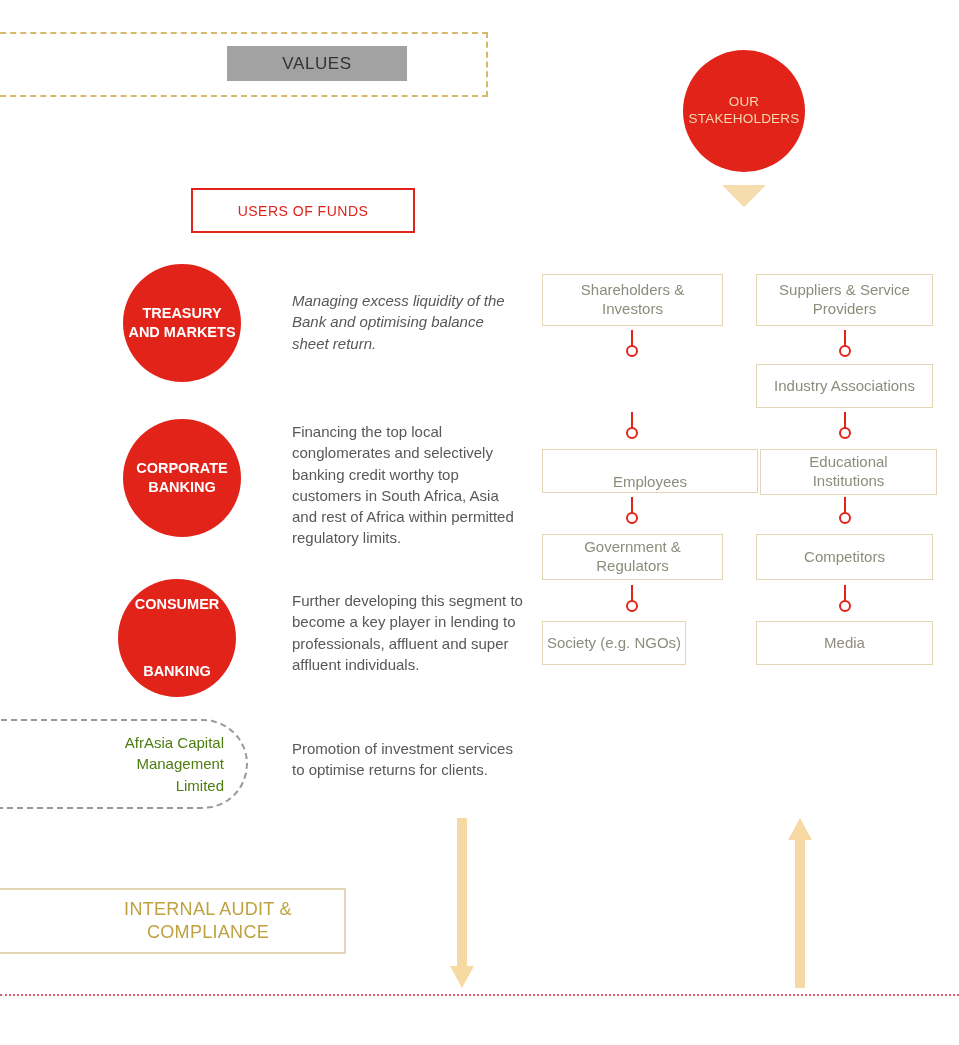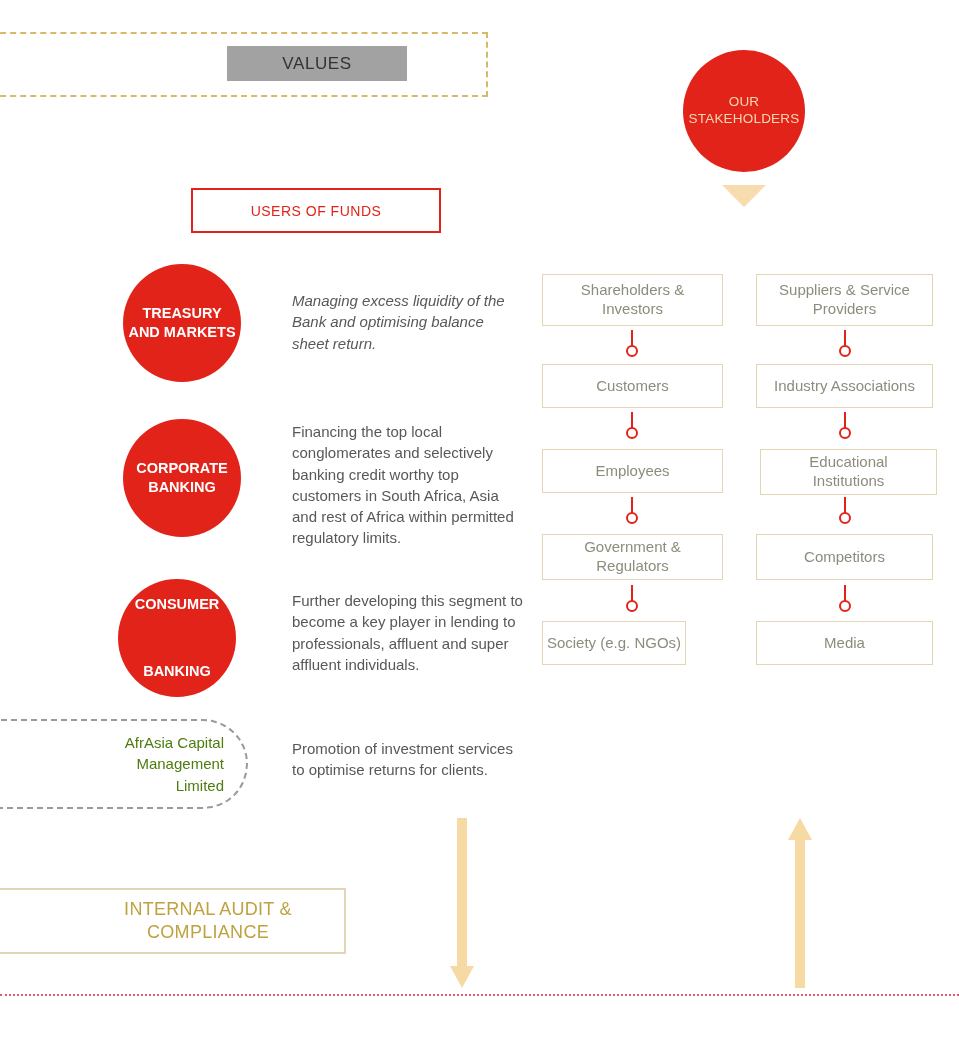--- a/index.html
+++ b/index.html
@@ -48,21 +48,21 @@
     width: 0; height: 0;
     border-left: 22px solid transparent;
     border-right: 22px solid transparent;
     border-top: 22px solid #f7dcae;
   }
 
   
   .users-box {
     position: absolute;
     left: 191px; top: 188px;
-    width: 250px; height: 45px;
+    width: 224px; height: 45px;
     border: 2px solid #e2231a;
     display: flex; align-items: center; justify-content: center;
     color: #e2231a; font-size: 14px; letter-spacing: .5px;
   }
 
   
   .seg { position: absolute; }
   .seg-circle {
     position: absolute;
     width: 118px; height: 118px;
@@ -221,31 +221,26 @@
     <div>
       <div>Shareholders &amp;</div>
       <div>Investors</div>
     </div>
   </div>
   <div class="sk-link" style="left:625px; top:330px;">
     <div class="stem"></div>
       <div class="ring"></div>
   </div>
 
-  <div class="sk-box" style="left:542px; top:364px; width:181px; height:44px;">
-    <div>
-      <div>Customers</div>
-    </div>
-  </div>
   <div class="sk-link" style="left:625px; top:412px;">
     <div class="stem"></div>
       <div class="ring"></div>
   </div>
 
-  <div class="sk-box" style="left:542px; top:449px; width:181px; height:44px;">
+  <div class="sk-box" style="left:542px; top:449px; width:216px; height:44px;align-items:flex-end;">
     <div>
       <div>Employees</div>
     </div>
   </div>
   <div class="sk-link" style="left:625px; top:497px;">
     <div class="stem"></div>
       <div class="ring"></div>
   </div>
 
   <div class="sk-box" style="left:542px; top:534px; width:181px; height:46px;">

